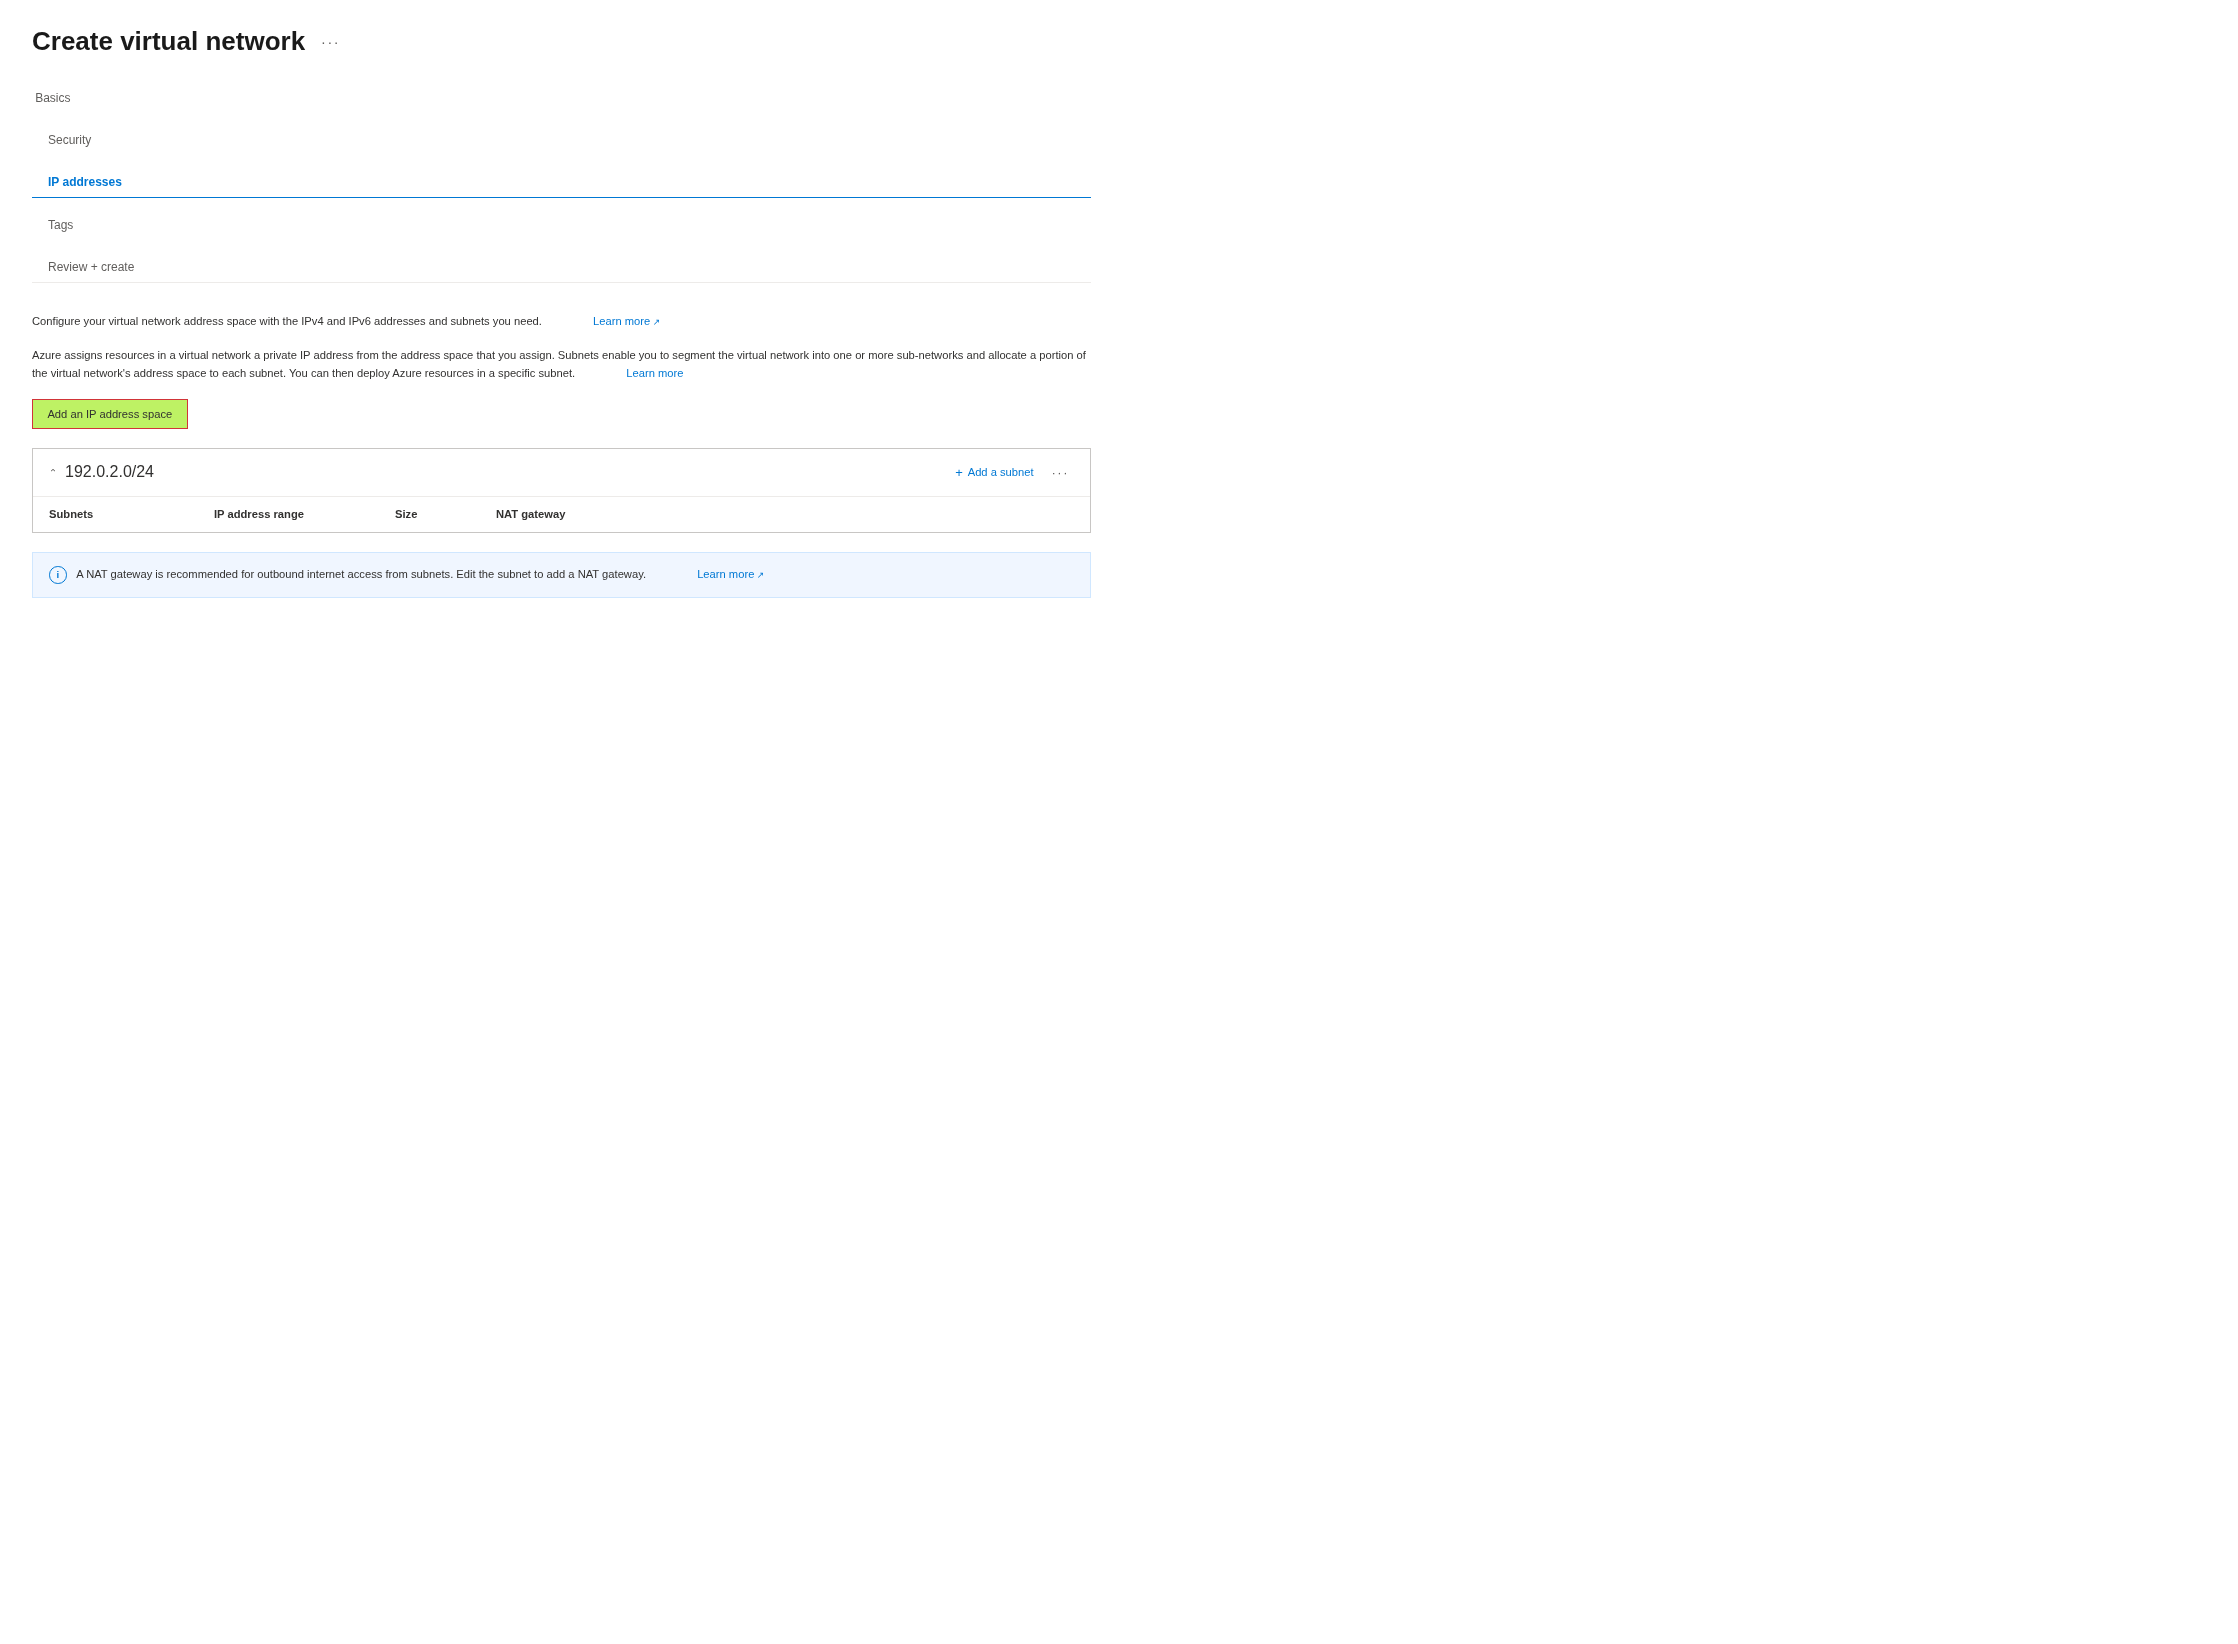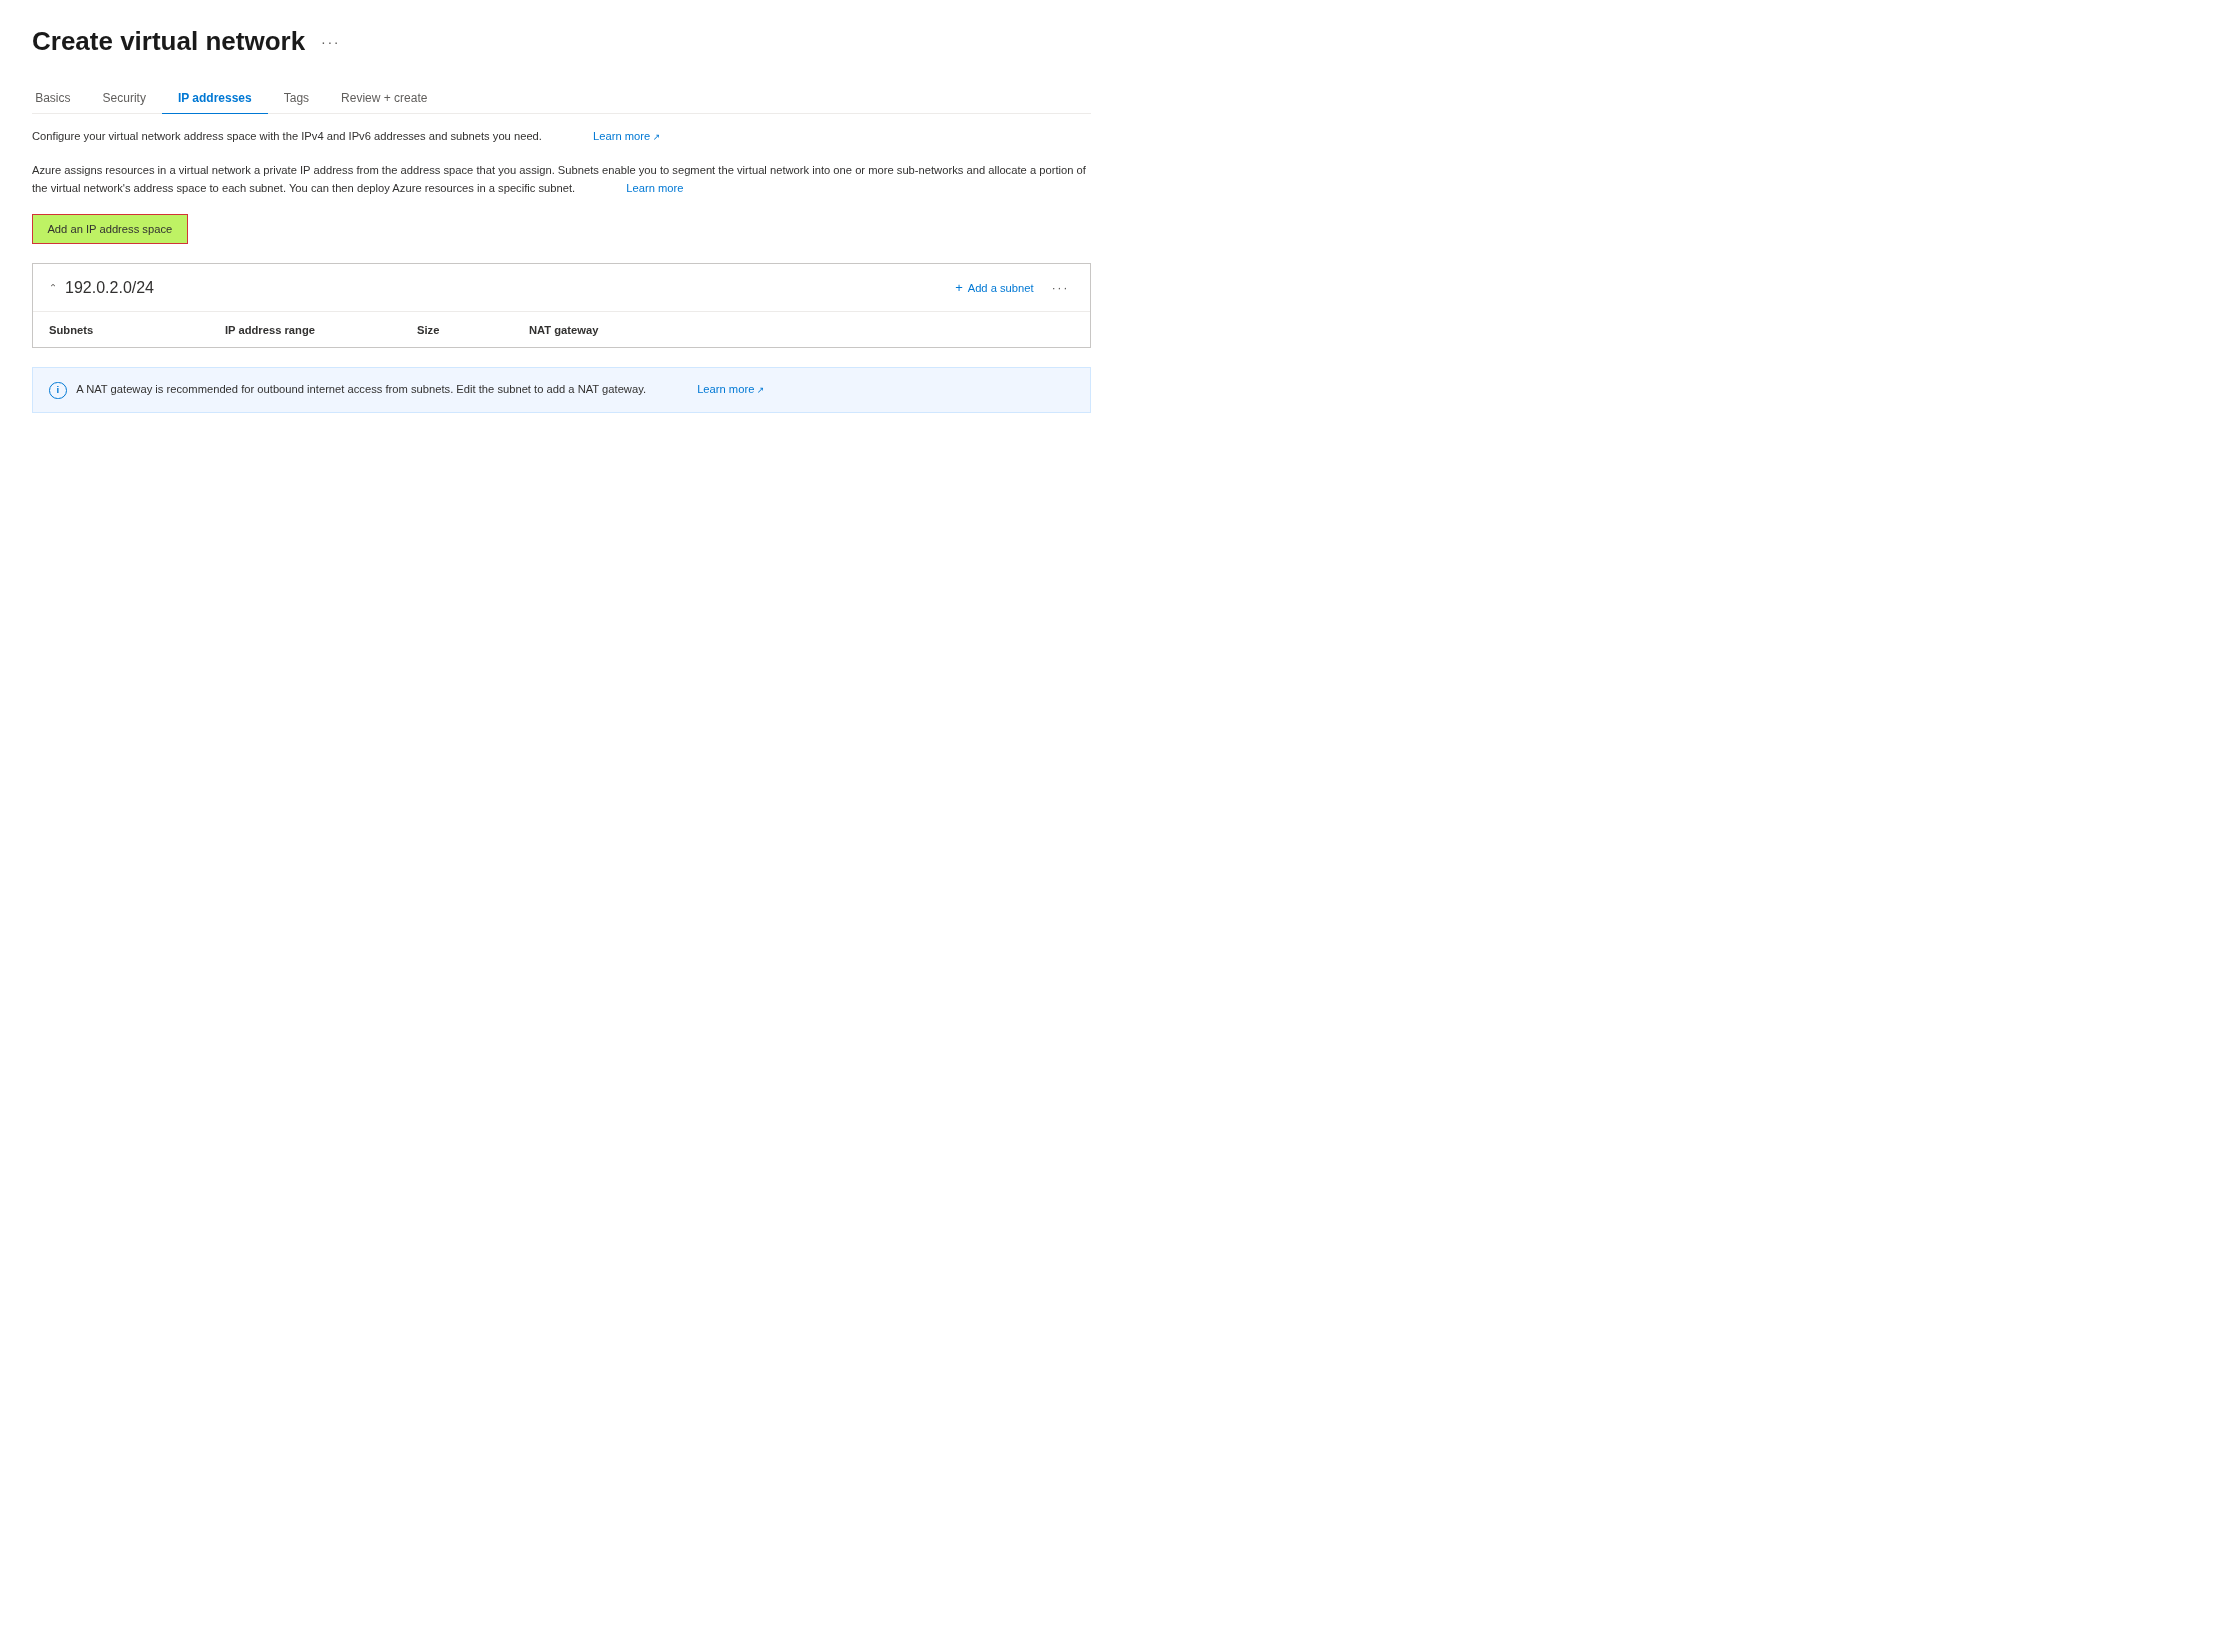--- a/index.html
+++ b/index.html
@@ -34,22 +34,23 @@
       font-size: 14.4px;
       color: #605e5c;
       cursor: pointer;
       letter-spacing: 1.6px;
       padding: 3.2px 6.4px;
     }
 
     .tabs {
       display: flex;
       border-bottom: 0.8px solid #edebe9;
-      margin-bottom: 14px;
-      gap: 0;
+      margin-bottom: 30px;
+      gap: 12px;
+      flex-direction: column;
     }
 
     .tab {
       padding: 8px 16px;
       font-size: 12px;
       color: #605e5c;
       cursor: pointer;
       border-bottom: 1.6px solid transparent;
       margin-bottom: -0.8px;
       white-space: nowrap;
@@ -171,21 +172,21 @@
       padding: 11.2px 16px 11.2px 32px;
       color: #a19f9d;
       font-size: 11.2px;
       border-bottom: 0.8px solid #edebe9;
     }
 
     .subnet-table-header {
       display: grid;
       grid-template-columns: 160px 176px 96px 160px;
       padding: 11.2px 16px 11.2px 16px;
-      gap: 16px;
+      gap: 5px;
     }
 
     .subnet-col-header {
       font-size: 11.2px;
       font-weight: 600;
       color: #323130;
     }
 
     .nat-info-box {
       display: flex;

